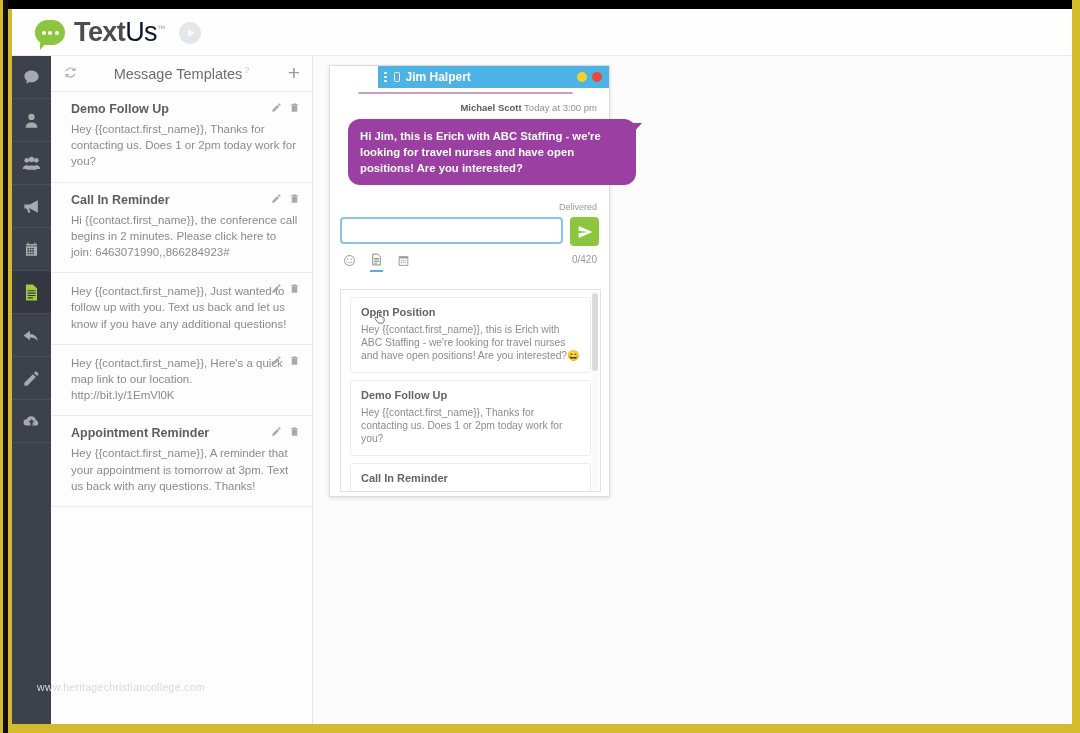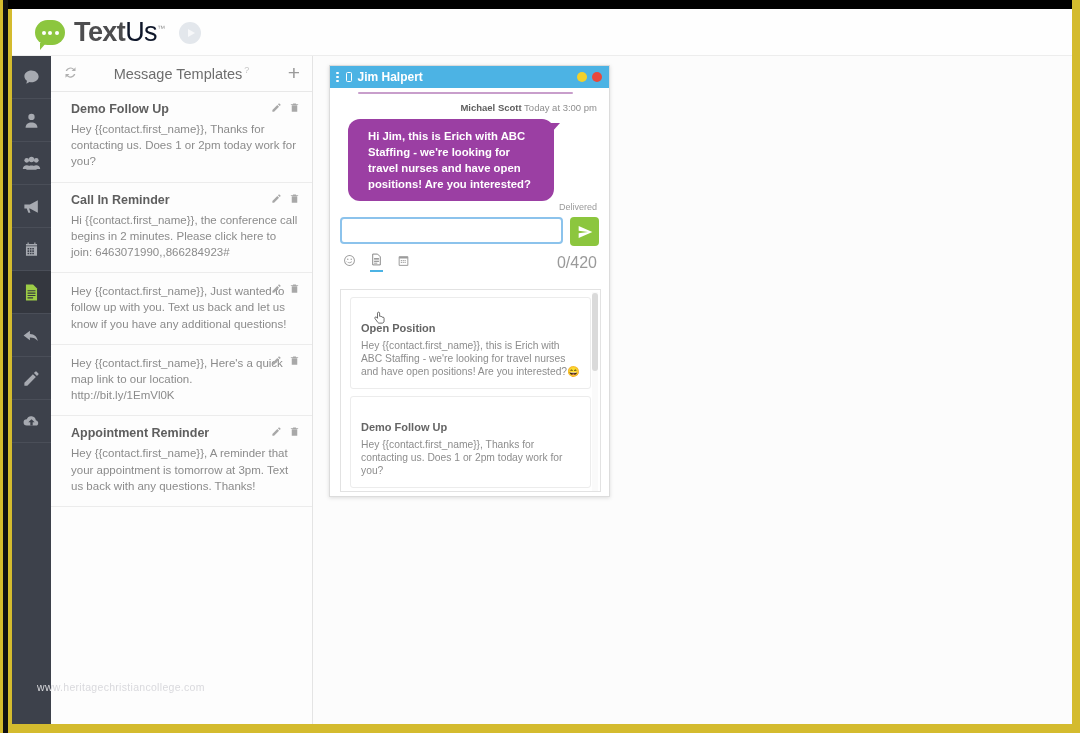--- a/index.html
+++ b/index.html
@@ -107,21 +107,21 @@
   .tpl-acts svg { width: 11px; height: 11px; fill: #a8a8a8; cursor: pointer; }
 
   
   #convo {
     position: absolute; left: 317px; top: 56px; width: 281px; height: 432px;
     background: #fff; border: 1px solid #dcdcdc;
     box-shadow: 0 1px 4px rgba(0,0,0,.13);
   }
   #convo-head {
     height: 22px; background: #4cb3e4; display: flex; align-items: center;
-    padding: 0 6px; position: relative;
+    padding: 0 6px; position: relative; margin-left: 48px;
   }
   #convo-dots { display: flex; flex-direction: column; gap: 1.5px; margin-right: 7px; cursor: pointer; }
   #convo-dots i { width: 2.5px; height: 2.5px; background: #fff; border-radius: 50%; display: block; }
   #phone-icon {
     width: 6px; height: 10px; border: 1.3px solid #fff; border-radius: 1.5px; margin-right: 6px;
   }
   #convo-name { color: #fff; font-size: 12px; font-weight: bold; }
   #convo-ctrls { position: absolute; right: 7px; top: 6px; display: flex; gap: 5px; }
   .ctrl-dot { width: 10px; height: 10px; border-radius: 50%; cursor: pointer; }
   .ctrl-yellow { background: #f2d12b; }
@@ -130,23 +130,23 @@
   #msg-area { position: relative; height: 125px; padding: 0 10px; }
   #prev-bubble-edge {
     position: absolute; left: 28px; top: 4px; width: 215px; height: 2px;
     background: #9b4fa0; opacity: .55; border-radius: 2px;
   }
   #msg-meta {
     position: absolute; right: 12px; top: 14px; font-size: 9.5px; color: #8e8e8e;
   }
   #msg-meta b { color: #5e5e5e; font-weight: bold; }
   #msg-bubble {
-    position: absolute; left: 18px; top: 31px; width: 206px;
+    position: absolute; left: 18px; top: 31px; width: 288px;
     background: #9b3fa3; border-radius: 12px;
-    padding: 9px 20px; color: #fff; font-size: 11.3px; line-height: 16px; font-weight: bold;
+    padding: 9px 12px; color: #fff; font-size: 11.3px; line-height: 16px; font-weight: bold;
   }
   #msg-bubble:after {
     content: ""; position: absolute; right: -6px; top: 4px;
     width: 0; height: 0; border-left: 9px solid #9b3fa3;
     border-bottom: 10px solid transparent;
   }
   #msg-status {
     position: absolute; right: 12px; top: 114px; font-size: 9px; color: #9a9a9a;
   }
 
@@ -162,29 +162,29 @@
     display: flex; align-items: center; justify-content: center; cursor: pointer; border: none;
   }
   #send-btn svg { width: 16px; height: 16px; fill: #fff; }
   #compose-tools {
     display: flex; align-items: center; gap: 14px; padding: 7px 0 0 3px; position: relative;
   }
   .tool { cursor: pointer; padding-bottom: 4px; }
   .tool svg { width: 13px; height: 13px; fill: #9b9b9b; display: block; }
   .tool.active { border-bottom: 2px solid #4cb3e4; }
   .tool.active svg { fill: #7e7e7e; }
-  #char-count { position: absolute; right: 2px; top: 8px; font-size: 16px; color: #9a9a9a; }
+  #char-count { position: absolute; right: 2px; top: 8px; font-size: 10px; color: #9a9a9a; }
 
   
   #tpl-drop {
     position: absolute; left: 10px; top: 223px; width: 261px; height: 203px;
     background: #fff; border: 1px solid #e2e2e2; overflow: hidden;
   }
   .drop-card {
-    margin: 7px 9px; padding: 24px 10px 10px 10px;
+    margin: 7px 9px; padding: 8px 10px 10px 10px;
     border: 1px solid #ececec; border-radius: 3px; background: #fff;
   }
   .drop-name { font-size: 11px; font-weight: bold; color: #656565; margin-bottom: 5px; }
   .drop-body { font-size: 10.3px; color: #8d8d8d; line-height: 13px; }
   #drop-scroll-track {
     position: absolute; right: 2px; top: 2px; width: 6px; height: 199px; background: #fafafa;
   }
   #drop-scroll-thumb {
     position: absolute; right: 2px; top: 3px; width: 6px; height: 78px;
     background: #dadada; border-radius: 3px;

